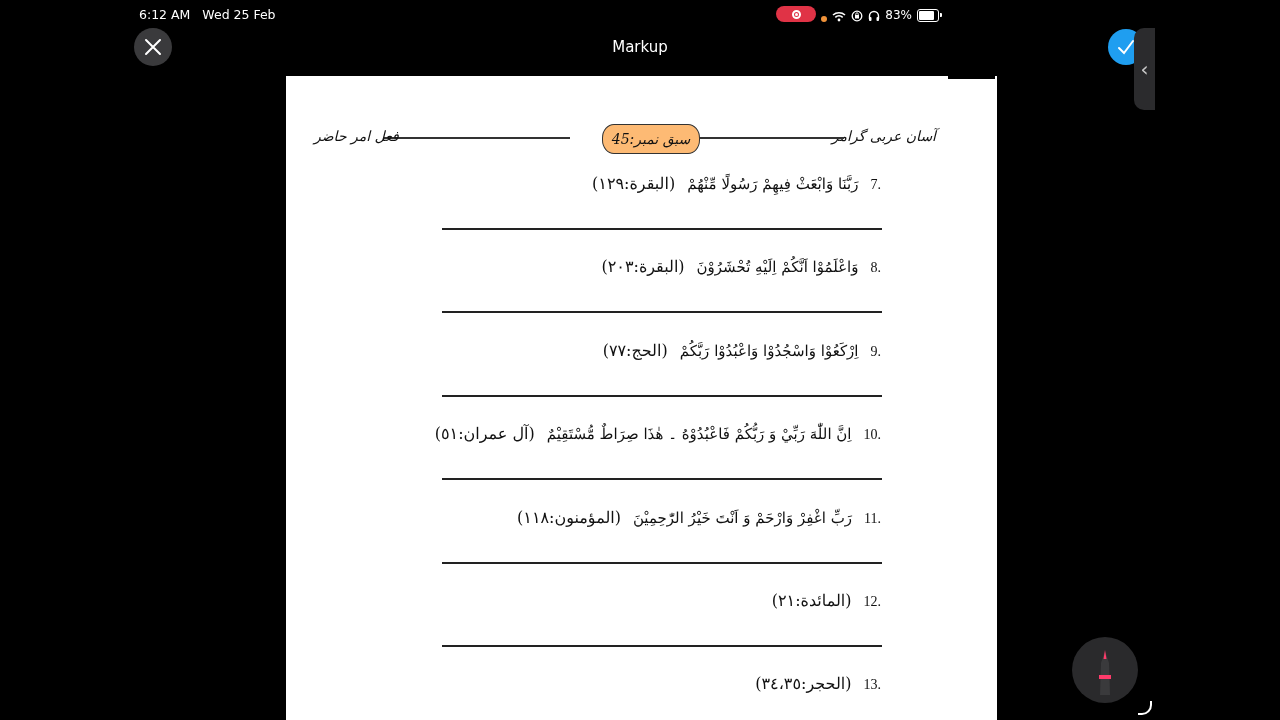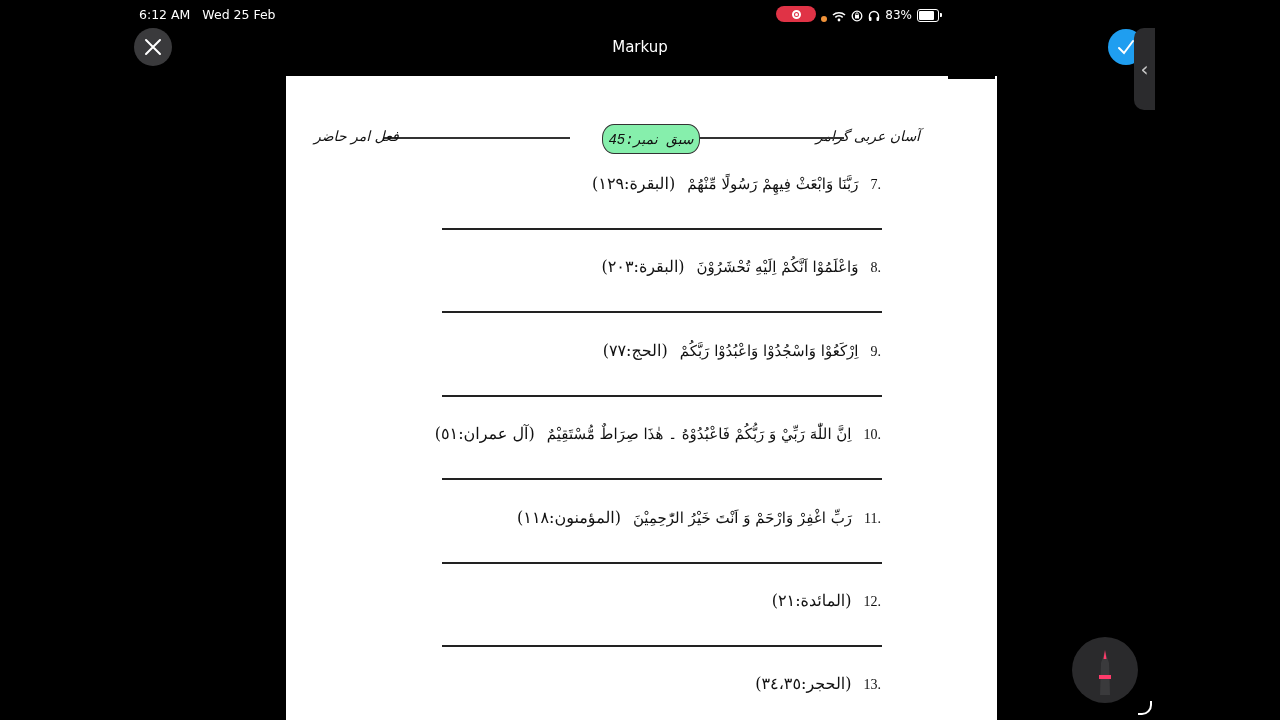--- a/index.html
+++ b/index.html
@@ -19,25 +19,25 @@
                display:flex; align-items:center; justify-content:center; cursor:pointer; }
   .title { position:absolute; left:0; width:1280px; top:38px; text-align:center; font-size:15px; font-weight:500; }
   .done-btn { position:absolute; left:1108px; top:29px; width:36px; height:36px; border-radius:50%; background:#1f9ef0;
               display:flex; align-items:center; justify-content:center; }
   .side-handle { position:absolute; left:1134px; top:28px; width:21px; height:82px; background:#2b2b2d; border-radius:10px 0 0 10px;
                  display:flex; align-items:center; justify-content:center; color:#c8c8c8; font-size:20px; }
   .page { position:absolute; left:286px; top:76px; width:711px; height:644px; background:#fff; color:#111; overflow:hidden; }
   .page-notch { position:absolute; left:948px; top:76px; width:47px; height:3px; background:#000; }
   .header { position:absolute; top:50px; left:28px; width:622px; height:24px; direction:rtl;
             font-family:"DejaVu Serif", serif; font-size:14px; font-style:italic; }
-  .hdr-right { position:absolute; right:16px; top:2px; }
+  .hdr-right { position:absolute; right:0; top:2px; }
   .hdr-left { position:absolute; left:0; top:2px; }
   .hdr-line { position:absolute; top:11px; height:1.5px; background:#333; }
   .lesson-box { position:absolute; left:288px; top:-2px; width:96px; height:28px; border:1.5px solid #333; border-radius:12px 12px 12px 12px / 14px;
-                background:#86efac; display:flex; align-items:center; justify-content:center; font-size:14px; direction:rtl;font-family:Liberation Mono, monospace; }
+                background:#fdba74; display:flex; align-items:center; justify-content:center; font-size:14px; direction:rtl; }
   .item { position:absolute; right:116px; direction:rtl; display:flex; align-items:baseline; gap:12px;
           font-family:"DejaVu Serif", serif; font-size:15px; white-space:nowrap; }
   .item .num { font-family:"Liberation Serif", serif; font-size:14px; direction:ltr; }
   .item .ref { font-size:16px;text-align:center; }
   .rule { position:absolute; left:156px; width:440px; height:1.6px; background:#222; }
   .pen-tool { position:absolute; left:1072px; top:637px; width:66px; height:66px; border-radius:50%; background:#2a2a2c;
               display:flex; align-items:center; justify-content:center; }
   .resize-mark { position:absolute; left:1138px; top:701px; width:12px; height:12px; border-right:2px solid #fff; border-bottom:2px solid #fff; border-radius:0 0 10px 0; }
 </style>
 </head>

